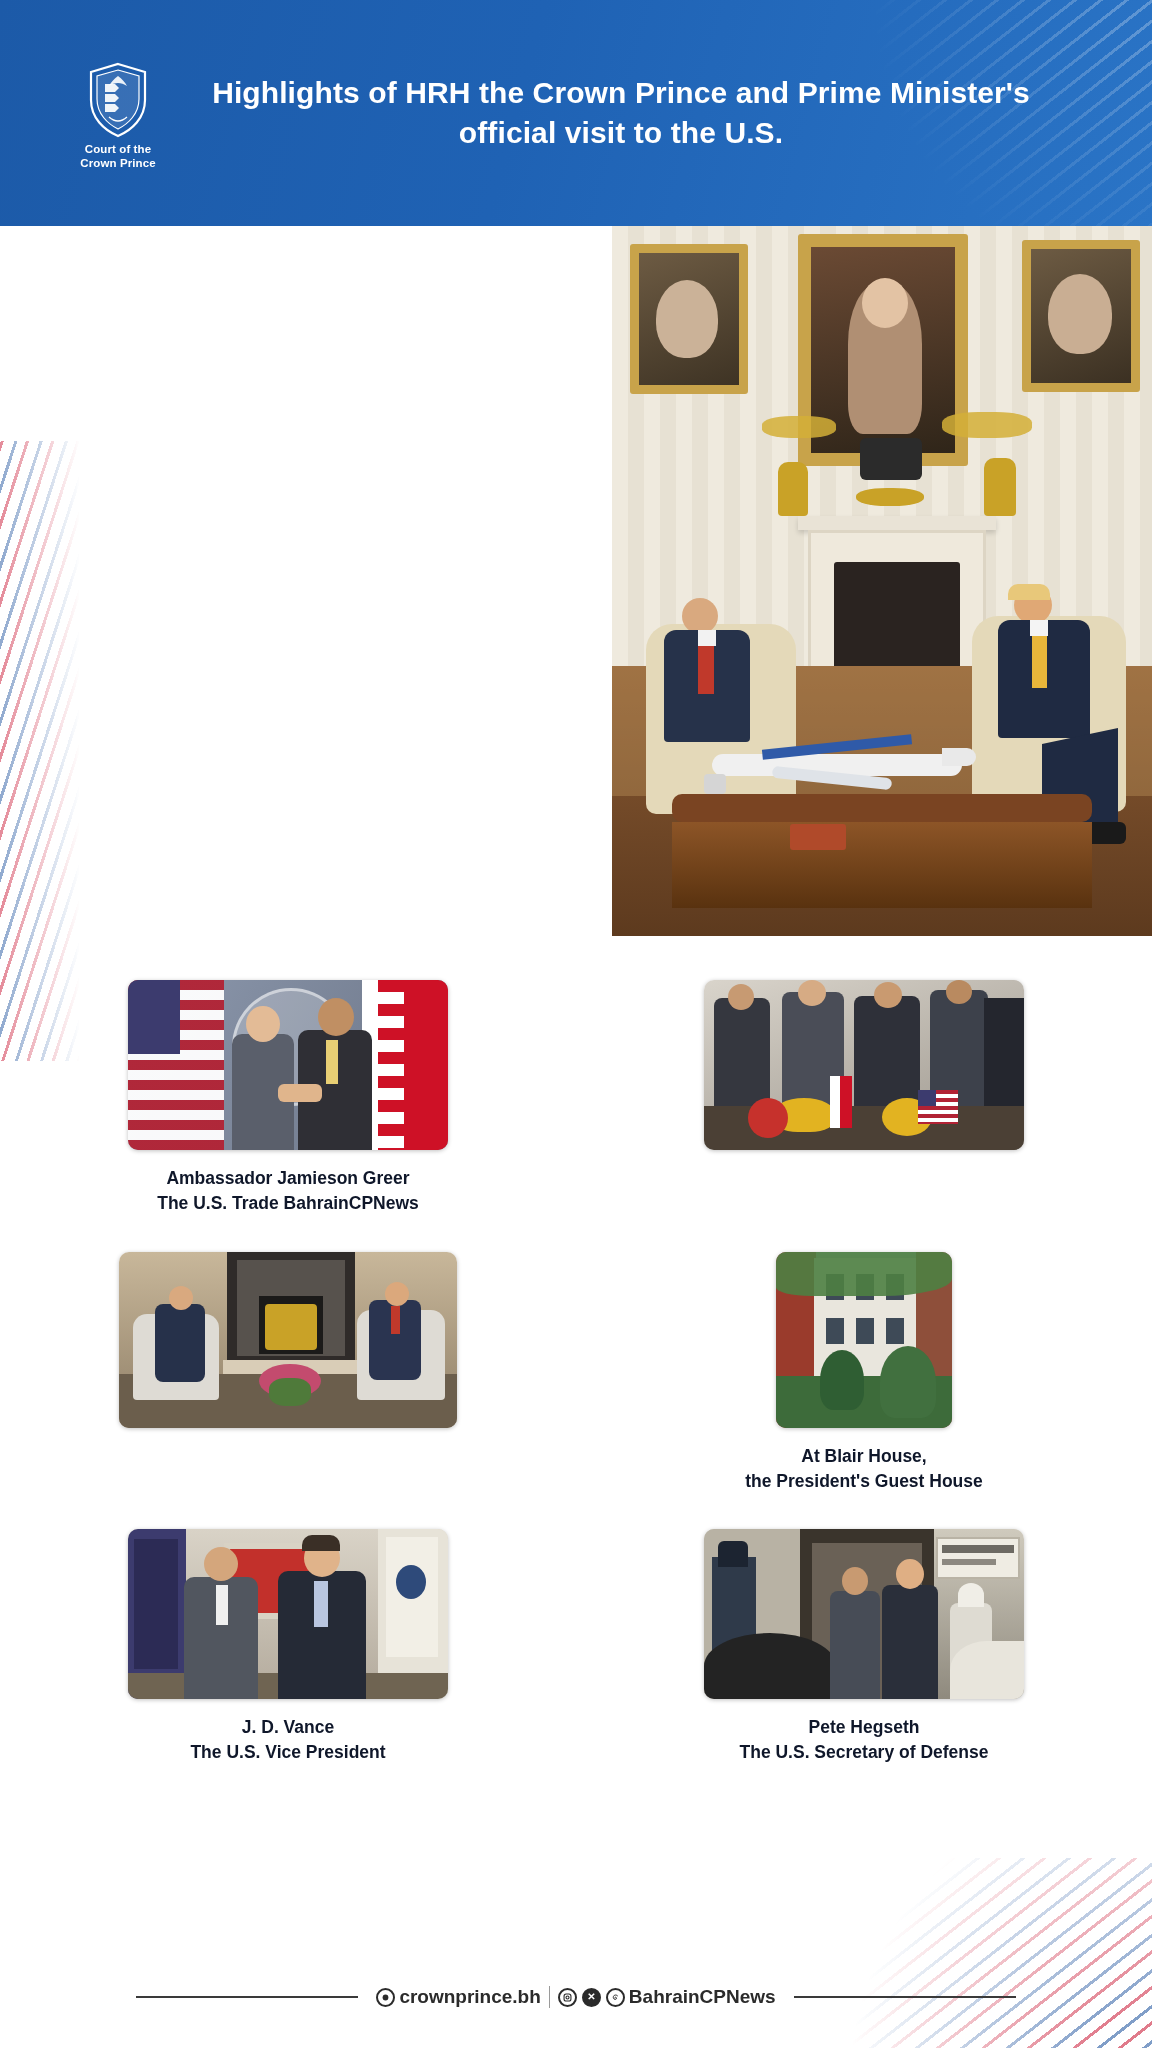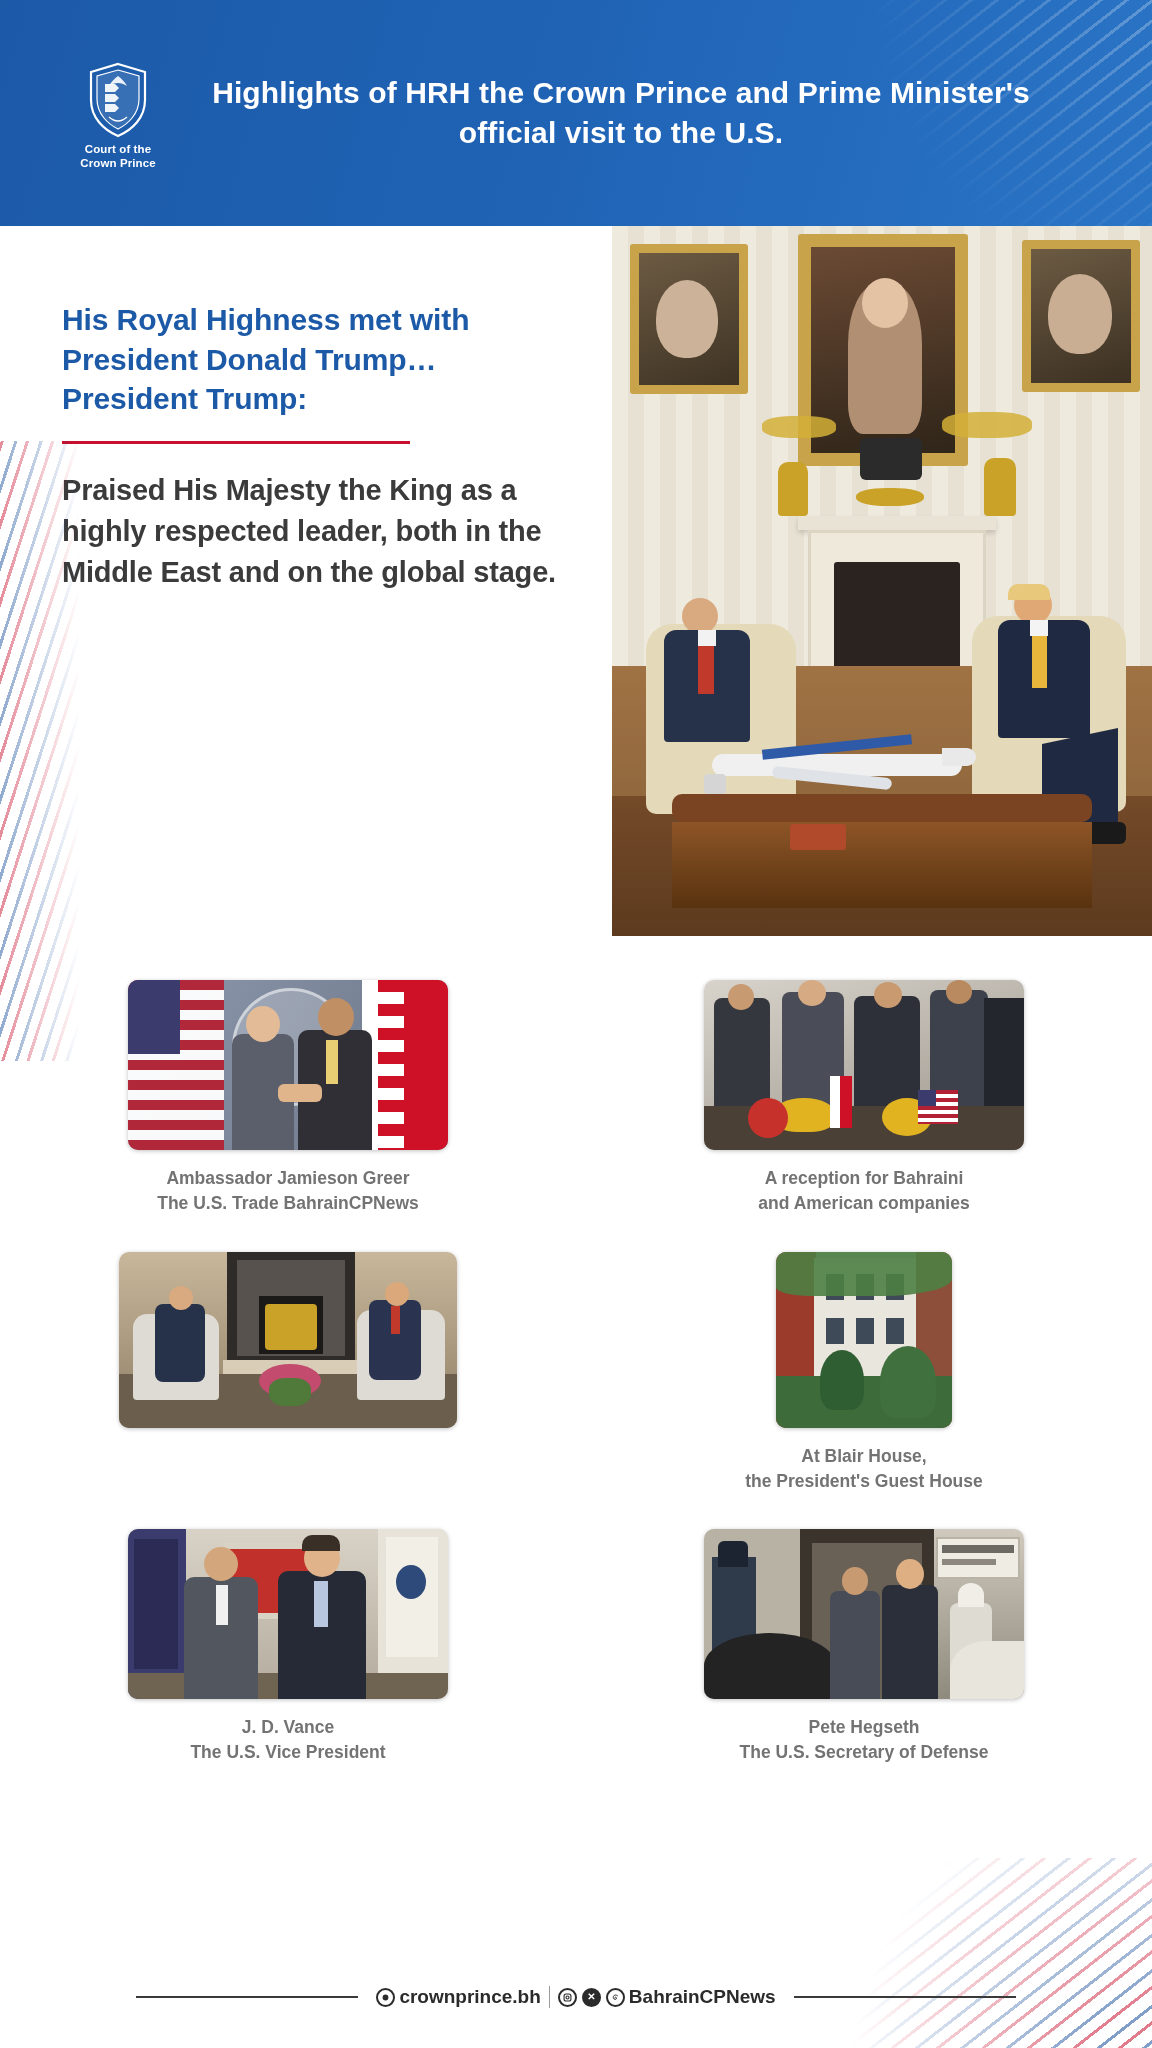--- a/index.html
+++ b/index.html
@@ -182,21 +182,21 @@
   }
   .cell-photo {
     border-radius: 10px;
     overflow: hidden;
     position: relative;
     box-shadow: 0 1px 4px rgba(0,0,0,.25);
   }
   .cell-caption {
     margin-top: 16px;
     text-align: center;
-    color: #737373;
+    color: #0f172a;
     font-size: 17.5px;
     font-weight: 800;
     line-height: 1.42;
   }
 
   
   .footer {
     position: absolute;
     left: 0; right: 0; bottom: 40px;
     display: flex;
@@ -264,25 +264,20 @@
         <span>Crown Prince</span>
       </div>
     </div>
 
     <div class="header-title">Highlights of HRH the Crown Prince and Prime Minister's official visit to the U.S.</div>
   </div>
 
   <div class="hero">
     <div class="corner-stripes corner-tl"></div>
 
-    <div class="hero-left">
-      <div class="hero-kicker">His Royal Highness met with President Donald Trump… President Trump:</div>
-      <div class="hero-rule"></div>
-      <div class="hero-body">Praised His Majesty the King as a highly respected leader, both in the Middle East and on the global stage.</div>
-    </div>
 
     <div class="hero-photo">
       <div class="oval-room"></div>
 
       <div class="ph" style="left:0;top:0;width:540px;height:440px;background:
            repeating-linear-gradient(90deg,#efeade 0px,#efeade 16px,#e7e1d3 16px,#e7e1d3 32px);"></div>
       <div class="ph" style="left:18px;top:18px;width:118px;height:150px;border:9px solid #c8a34a;background:linear-gradient(160deg,#6d5b43,#3e3324);border-radius:3px;"></div>
       <div class="ph" style="left:44px;top:54px;width:62px;height:78px;border-radius:50% 50% 45% 45%;background:#cbb298;"></div>
       <div class="ph" style="left:186px;top:8px;width:170px;height:232px;border:13px solid #c8a34a;background:linear-gradient(170deg,#6b4a34,#2f2519);border-radius:3px;"></div>
       <div class="ph" style="left:236px;top:58px;width:74px;height:150px;border-radius:40% 40% 20% 20%;background:#b08f73;"></div>
@@ -370,24 +365,20 @@
           <div class="ph" style="left:226px;top:10px;width:58px;height:130px;background:#3d414b;border-radius:8px 8px 0 0;"></div>
           <div class="ph" style="left:242px;top:0px;width:26px;height:24px;border-radius:50%;background:#b98a60;"></div>
           <div class="ph" style="left:280px;top:18px;width:40px;height:126px;background:#24262e;"></div>
           <div class="ph" style="left:0;bottom:0;width:320px;height:44px;background:#4b4035;"></div>
           <div class="ph" style="left:68px;bottom:18px;width:64px;height:34px;background:#e2b321;border-radius:50% 50% 40% 40%;"></div>
           <div class="ph" style="left:44px;bottom:12px;width:40px;height:40px;background:#c6312c;border-radius:50%;"></div>
           <div class="ph" style="left:178px;bottom:14px;width:50px;height:38px;background:#e2b321;border-radius:50%;"></div>
           <div class="ph" style="left:126px;bottom:22px;width:22px;height:52px;background:linear-gradient(to right,#ffffff 0 45%,#ce1126 45% 100%);"></div>
           <div class="ph" style="left:214px;bottom:26px;width:40px;height:34px;background:repeating-linear-gradient(to bottom,#b22234 0 4px,#ffffff 4px 8px);"></div>
           <div class="ph" style="left:214px;bottom:44px;width:18px;height:16px;background:#3c3b6e;"></div>
-        </div>
-        <div class="cell-caption">
-          <span>A reception for Bahraini</span><br>
-          <span>and American companies</span>
         </div>
       </div>
     </div>
 
     <div class="grid-row">
       <div class="cell">
         <div class="cell-photo" style="width:338px;height:176px;">
           <div class="ph" style="inset:0;background:linear-gradient(to bottom,#c8b79a,#8f7f67);"></div>
           <div class="ph" style="left:108px;top:0;width:128px;height:120px;background:#2f2b29;"></div>
           <div class="ph" style="left:118px;top:8px;width:108px;height:96px;background:#57524d;"></div>

